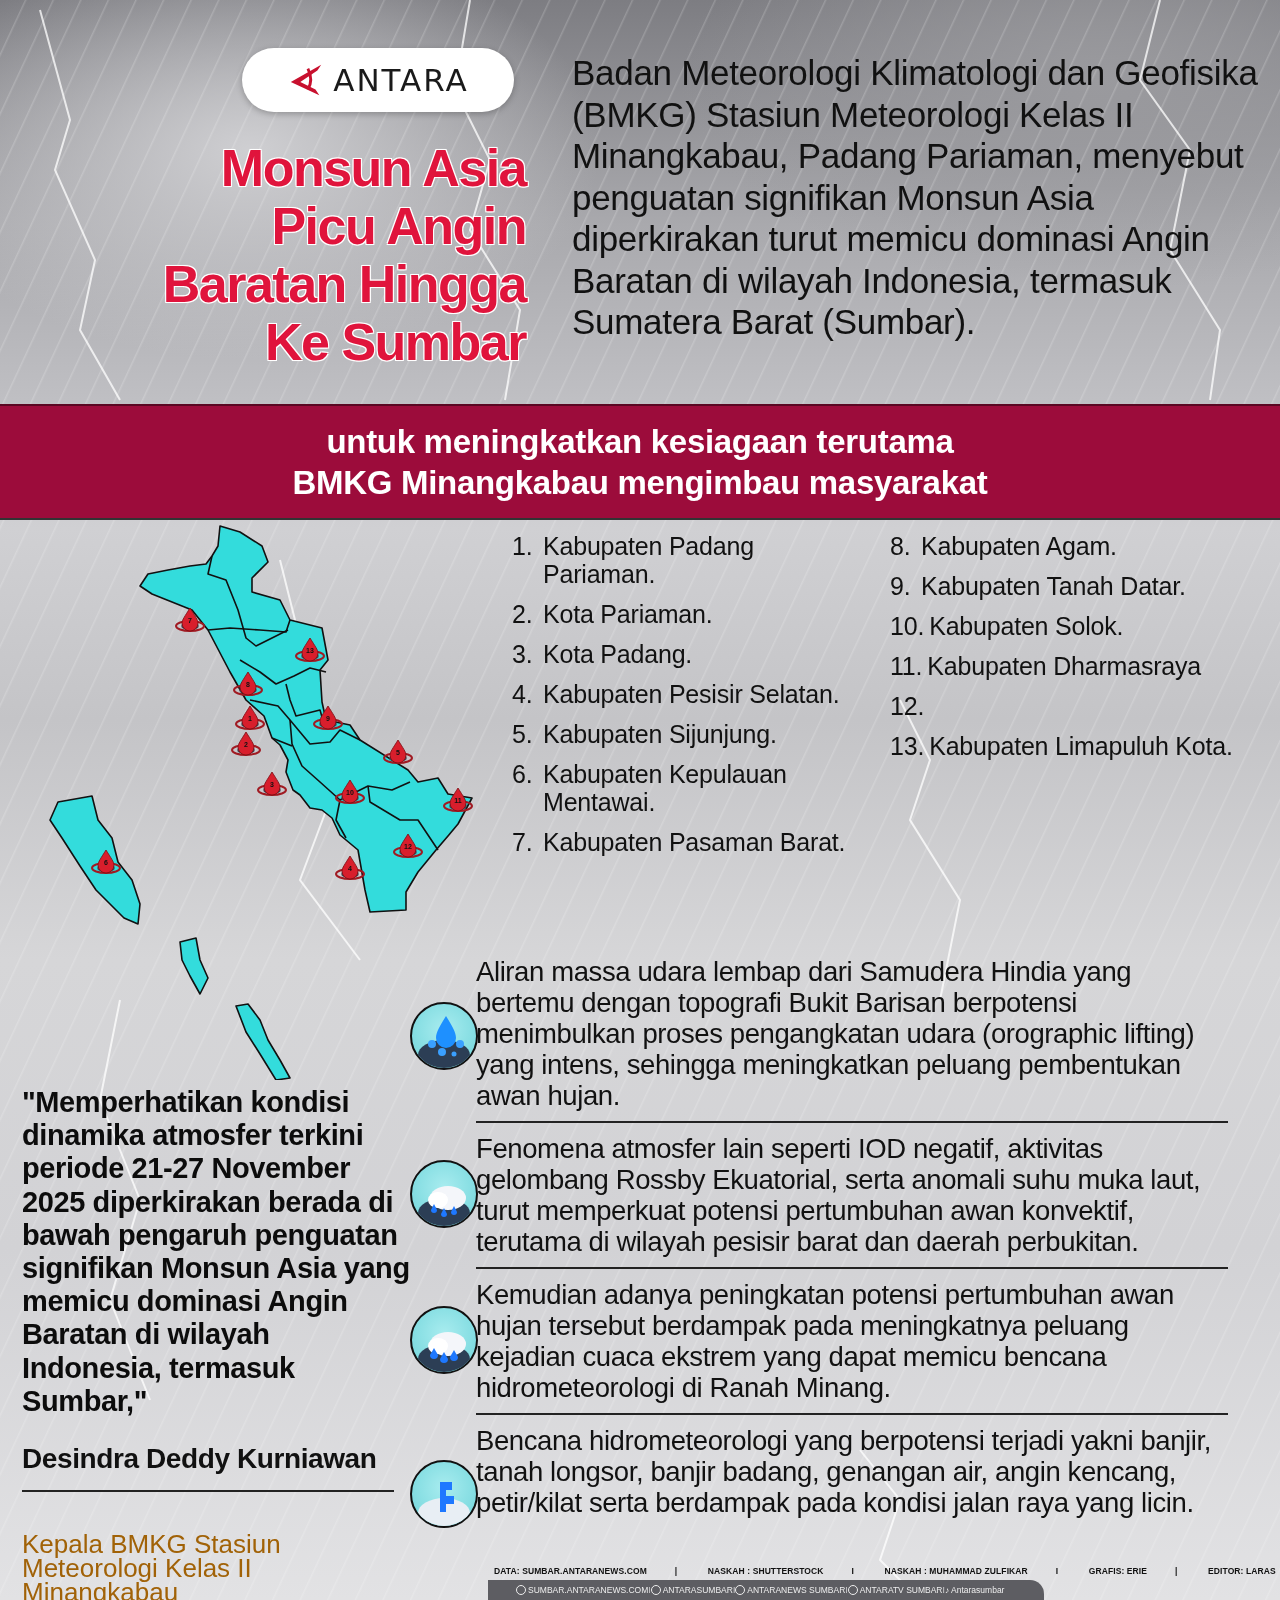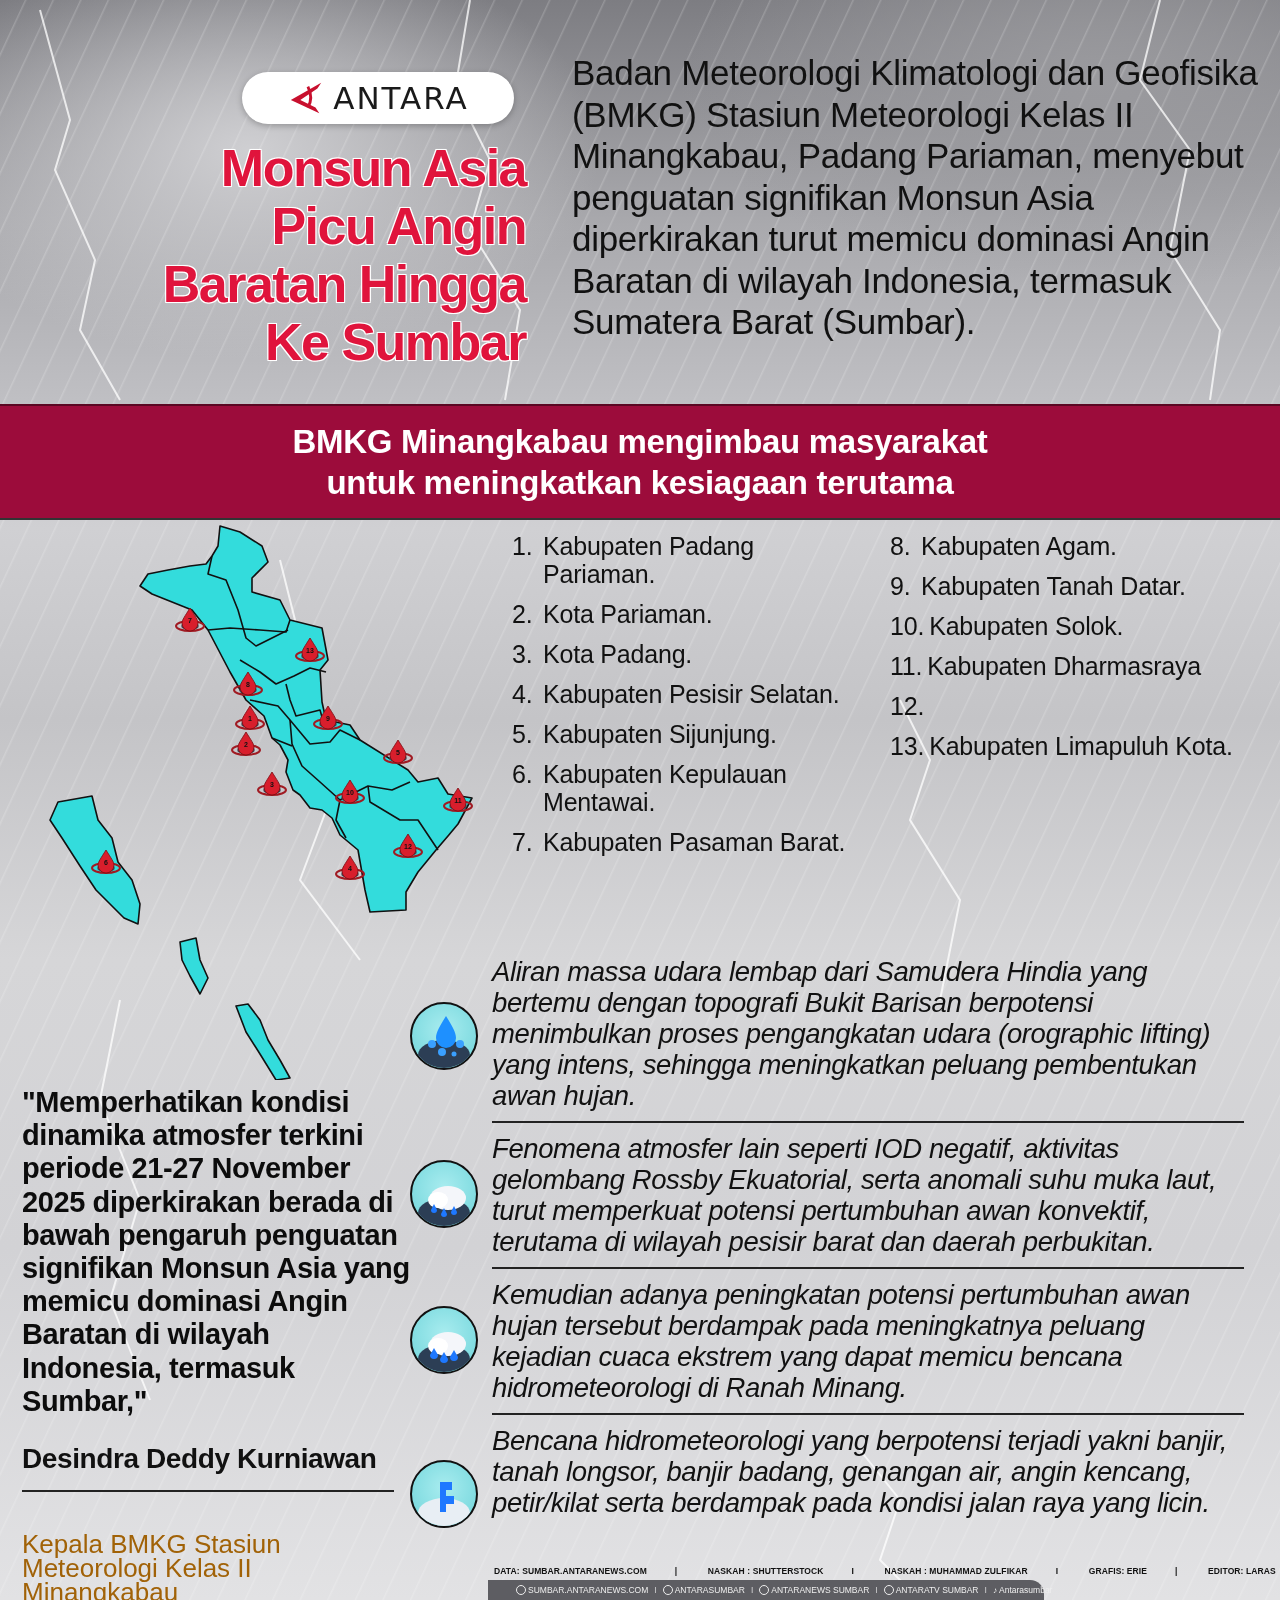--- a/index.html
+++ b/index.html
@@ -15,24 +15,24 @@
   }
   
   .rain {
     position: absolute; inset: 0; pointer-events: none;
     background-image: repeating-linear-gradient(115deg, rgba(255,255,255,0) 0px, rgba(255,255,255,0) 22px, rgba(255,255,255,0.18) 23px, rgba(255,255,255,0) 25px);
   }
   .bolt { position: absolute; pointer-events: none; }
 
   
   .logo-pill {
-    position: absolute; left: 242px; top: 48px; width: 272px; height: 52px;
+    position: absolute; left: 242px; top: 48px; width: 272px; height: 64px;
     background: #fff; border-radius: 32px;
     box-shadow: 0 2px 6px rgba(0,0,0,0.25);
-    display: flex; align-items: center; justify-content: center; gap: 8px; margin-top: 24px;
+    display: flex; align-items: center; justify-content: center; gap: 8px;
   }
   .logo-mark { width: 38px; height: 38px; }
   .logo-text { font-family: "DejaVu Sans", sans-serif; font-size: 31px; letter-spacing: 2px; color: #1a1a1a; font-weight: 400; }
 
   .title {
     position: absolute; left: 80px; top: 139px; width: 446px;
     text-align: right;
     font-family: "Liberation Sans", sans-serif; font-weight: 700;
     font-size: 52px; line-height: 58px; color: #e0143c;
     letter-spacing: -1.5px;
@@ -63,21 +63,21 @@
 
   
   .list { position: absolute; font-size: 25px; line-height: 28px; color: #111; letter-spacing: -0.2px; }
   .list-col-1 { left: 512px; top: 532px; width: 360px; }
   .list-col-2 { left: 890px; top: 532px; width: 380px; }
   .list-item { display: flex; margin-bottom: 12px; }
   .list-item .num { flex: 0 0 auto; min-width: 26px; margin-right: 5px; }
   .list-item .txt { flex: 1; }
 
   
-  .points { position: absolute; left: 492px; top: 950px; width: 752px; font-style: italic; }
+  .points { position: absolute; left: 476px; top: 950px; width: 752px; }
   .point {
     font-family: "Liberation Sans", sans-serif; font-size: 27.5px; line-height: 31px;
     color: #111; padding: 6px 0 8px 0; letter-spacing: -0.4px;
   }
   .divider { height: 2px; background: #222; margin: 2px 0 4px 0; }
 
   .icon-disc {
     position: absolute; width: 68px; height: 68px; border-radius: 50%;
     border: 2px solid #111; overflow: hidden;
     background: radial-gradient(circle at 50% 40%, #a8ecef 0%, #7fdbe0 70%);
@@ -98,21 +98,21 @@
   .speaker-role { position: absolute; left: 22px; top: 1532px; width: 380px; font-size: 26px; line-height: 24px; color: #a16207; }
 
   
   .credits {
     position: absolute; left: 494px; top: 1566px; font-size: 8.5px; font-weight: 700; color: #111; white-space: nowrap; letter-spacing: 0.1px;
   }
   .credits span { margin-right: 28px; }
   .social {
     position: absolute; left: 488px; top: 1580px; width: 556px; height: 20px;
     background: #5d5d62; border-radius: 0 14px 0 0;
-    display: flex; align-items: center; gap: 6px; padding-left: 28px;
+    display: flex; align-items: center; padding-left: 28px;
     color: #eee; font-size: 8.5px; white-space: nowrap;
   }
   .social .sep { opacity: 0.8; }
   .social .ico { display: inline-block; width: 10px; height: 10px; border: 1px solid #eee; border-radius: 50%; margin-right: 2px; vertical-align: middle; }
 </style>
 </head>
 <body>
 
 <div class="rain"></div>
 
@@ -139,22 +139,22 @@
 <div class="title">
   <span>Monsun Asia</span>
   <span>Picu Angin</span>
   <span>Baratan Hingga</span>
   <span>Ke Sumbar</span>
 </div>
 
 <p class="intro">Badan Meteorologi Klimatologi dan Geofisika (BMKG) Stasiun Meteorologi Kelas II Minangkabau, Padang Pariaman, menyebut penguatan signifikan Monsun Asia diperkirakan turut memicu dominasi Angin Baratan di wilayah Indonesia, termasuk Sumatera Barat (Sumbar).</p>
 
 <div class="banner">
+  <span>untuk meningkatkan kesiagaan terutama</span>
   <span>BMKG Minangkabau mengimbau masyarakat</span>
-  <span>untuk meningkatkan kesiagaan terutama</span>
 </div>
 
 <svg class="map" viewBox="0 0 460 560">
   <defs>
     <g id="mk">
       <ellipse cx="0" cy="6" rx="14" ry="5" fill="none" stroke="#a01a22" stroke-width="2"></ellipse>
       <ellipse cx="0" cy="6" rx="8" ry="3" fill="none" stroke="#445" stroke-width="1.5"></ellipse>
       <path d="M0 -12 C5 -4 8 0 8 3 A8 8 0 0 1 -8 3 C-8 0 -5 -4 0 -12 Z" fill="#d81e2c" stroke="#7a0d12" stroke-width="0.8"></path>
     </g>
   </defs>

